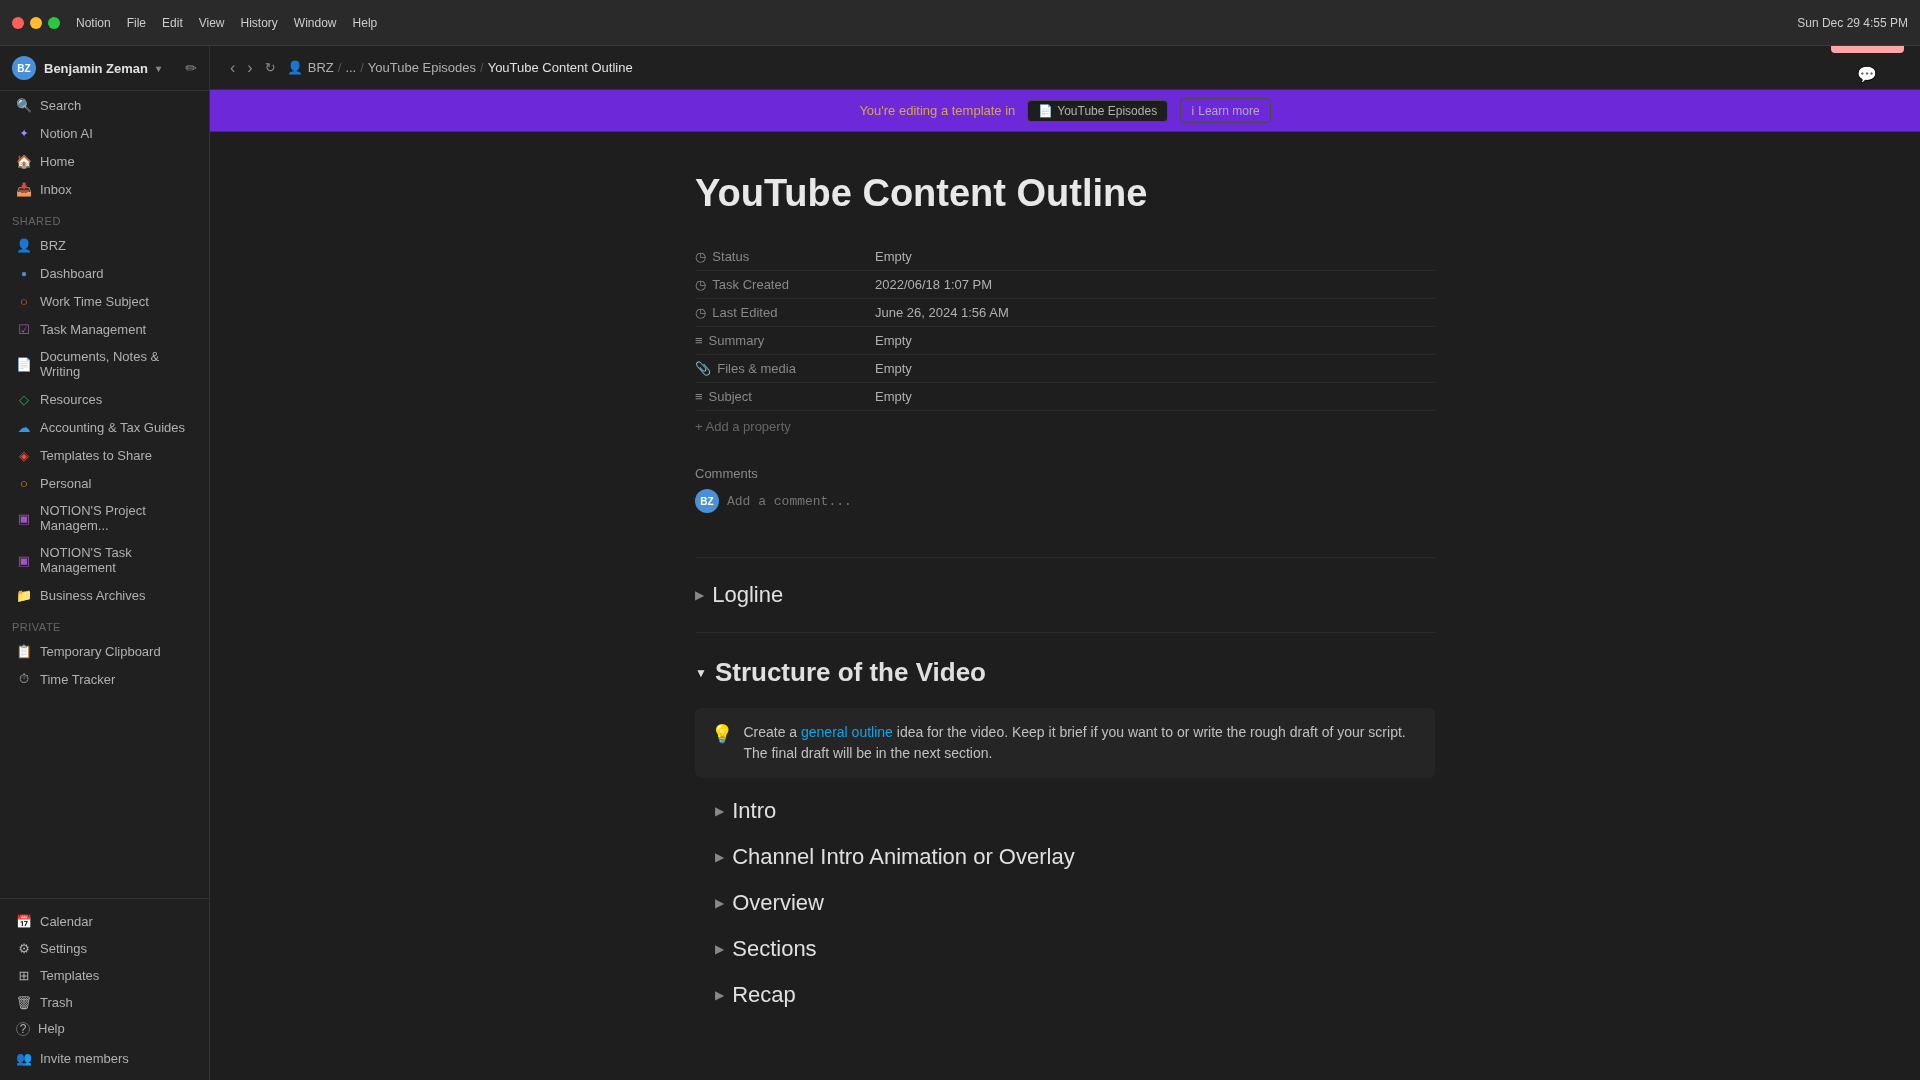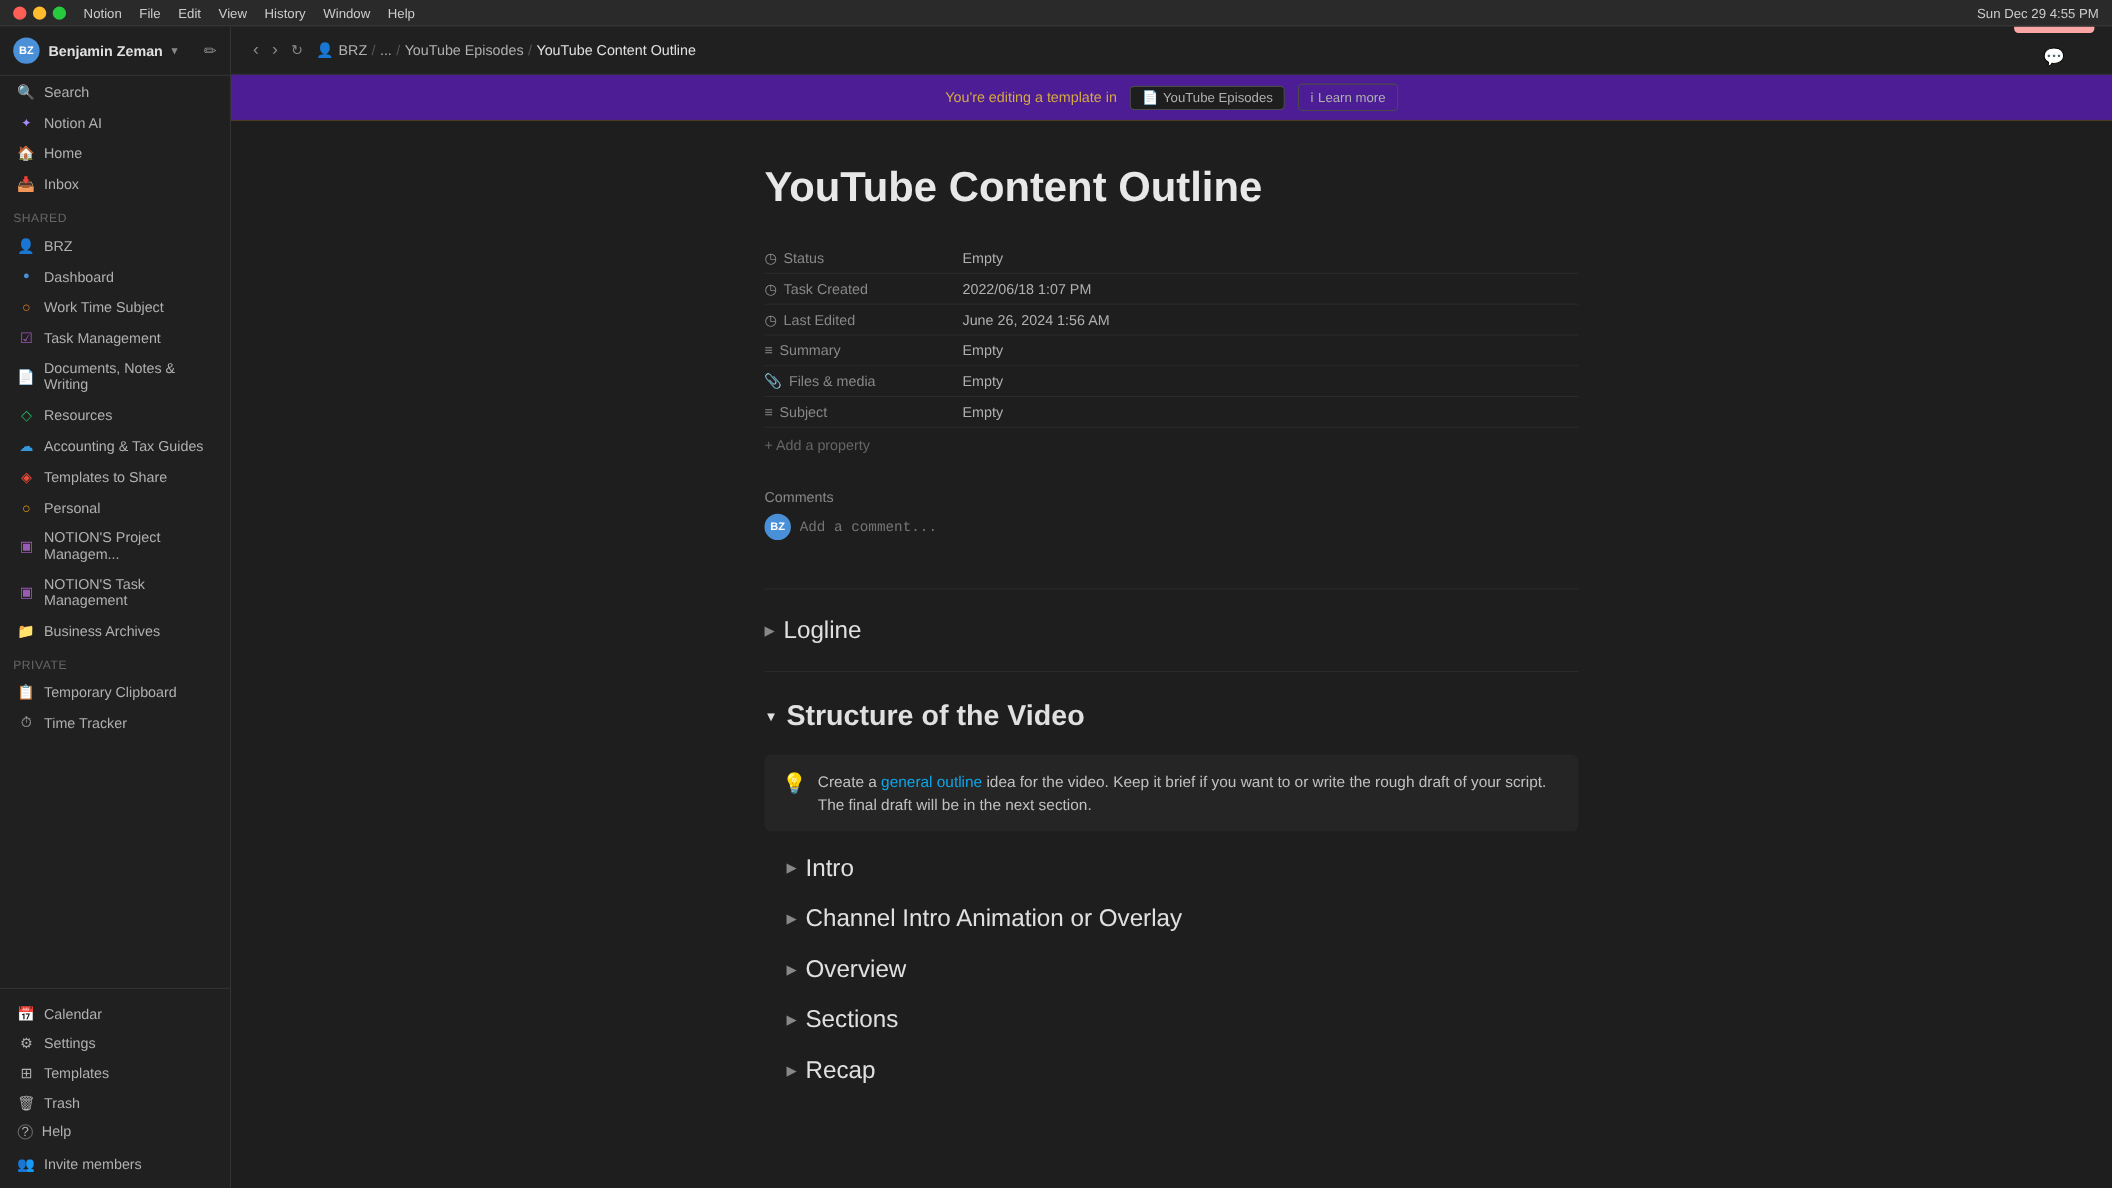--- a/index.html
+++ b/index.html
@@ -1,19 +1,19 @@
 <!DOCTYPE html>
 <html><head>
   <meta charset="utf-8">
   <style>
     * { margin: 0; padding: 0; box-sizing: border-box; }
     body { font-family: -apple-system, BlinkMacSystemFont, 'Segoe UI', sans-serif; background: #1e1e1e; color: #e0e0e0; width: 1920px; height: 1080px; overflow: hidden; display: flex; flex-direction: column; }
 
     
-    .mac-bar { background: #2a2a2a; height: 24px; display: flex; align-items: center; padding: 0 12px; justify-content: space-between; border-bottom: 1px solid #3a3a3a; flex-shrink: 0; }
+    .mac-bar { background: #2a2a2a; height: 46px; display: flex; align-items: center; padding: 0 12px; justify-content: space-between; border-bottom: 1px solid #3a3a3a; flex-shrink: 0; }
     .mac-bar-left { display: flex; align-items: center; gap: 16px; }
     .mac-dots { display: flex; gap: 6px; }
     .mac-dot { width: 12px; height: 12px; border-radius: 50%; }
     .mac-dot-red { background: #ff5f56; }
     .mac-dot-yellow { background: #ffbd2e; }
     .mac-dot-green { background: #27c93f; }
     .mac-menu { display: flex; gap: 16px; font-size: 12px; color: #ccc; }
     .mac-menu span { cursor: pointer; }
     .mac-bar-right { font-size: 12px; color: #ccc; }
 
@@ -38,21 +38,21 @@
     .topbar-nav span { cursor: pointer; padding: 2px 4px; border-radius: 3px; }
     .breadcrumb { display: flex; align-items: center; gap: 4px; font-size: 13px; color: #b0b0b0; }
     .breadcrumb-sep { color: #555; }
     .breadcrumb-current { color: #e0e0e0; font-weight: 500; }
     .topbar-right { display: flex; align-items: center; gap: 12px; font-size: 13px; color: #888; flex-direction: column; }
     .topbar-edited { font-size: 12px; color: #888; }
     .share-btn { background: #2e2e2e; border: 7px solid #fca5a5; color: #e0e0e0; padding: 4px 12px; border-radius: 4px; font-size: 13px; cursor: pointer; }
     .topbar-icon { cursor: pointer; font-size: 16px; color: #888; }
 
     
-    .template-banner { background: #4c1d95; border-bottom: 1px solid #4a3c1e; padding: 8px 16px; display: flex; align-items: center; justify-content: center; gap: 12px; flex-shrink: 0; }
+    .template-banner { background: #6d28d9; border-bottom: 1px solid #4a3c1e; padding: 8px 16px; display: flex; align-items: center; justify-content: center; gap: 12px; flex-shrink: 0; }
     .banner-text { font-size: 13px; color: #d4a843; }
     .banner-link { display: flex; align-items: center; gap: 4px; background: #1e1e1e; border: 1px solid #4a4a4a; border-radius: 4px; padding: 3px 10px; font-size: 12px; color: #b0b0b0; cursor: pointer; }
     .banner-learn { display: flex; align-items: center; gap: 4px; border: 1px solid #4a4a4a; border-radius: 4px; padding: 3px 10px; font-size: 12px; color: #b0b0b0; cursor: pointer; }
 
     
     .main-content { flex: 1; overflow-y: auto; background: #1e1e1e; position: relative; }
     .content-area { max-width: 900px; margin: 0 auto; padding: 40px 80px; }
 
     .page-title { font-size: 38px; font-weight: 700; color: #e8e8e8; margin-bottom: 28px; }
 

